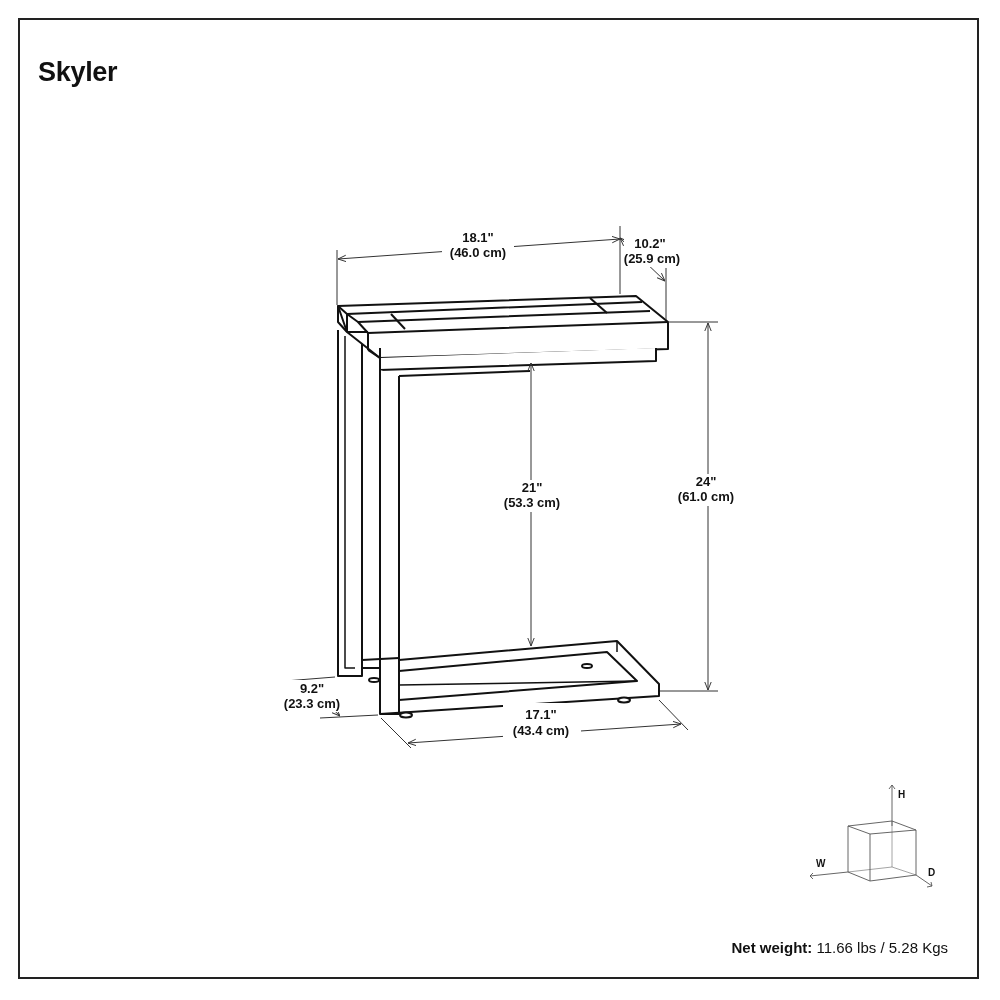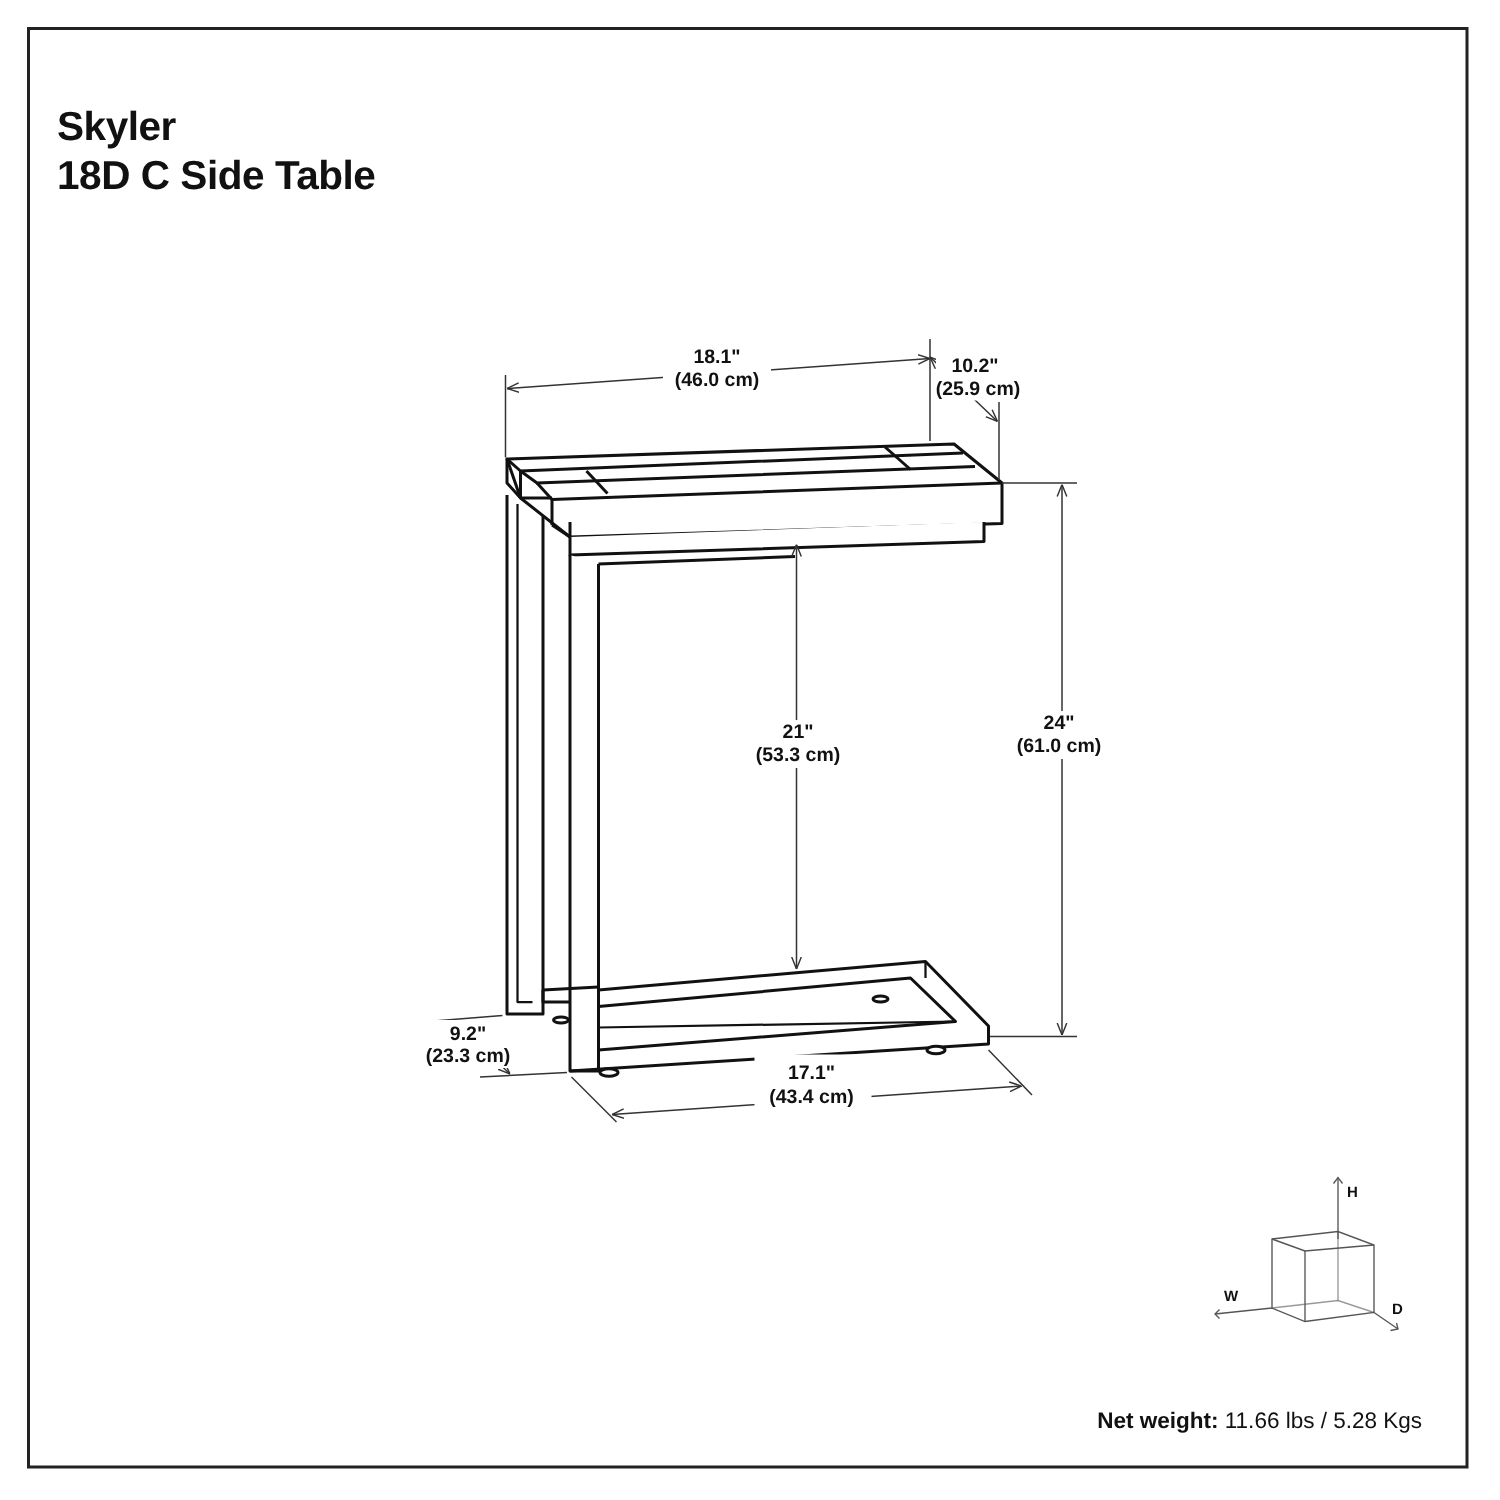--- a/index.html
+++ b/index.html
@@ -1,33 +1,32 @@
 <!DOCTYPE html>
 <html><head>
 <meta charset="utf-8">
 <style>
   html, body { margin:0; padding:0; background:#ffffff; }
   body { width:1000px; height:1000px; position:relative; overflow:hidden; font-family:"Liberation Sans", sans-serif; color:#111; }
   .frame { position:absolute; left:18px; top:18px; width:961px; height:961px; border:2px solid #222; box-sizing:border-box; }
-  .title { position:absolute; left:38px; top:68px; font-weight:700; font-size:27px; line-height:33px; color:#111; letter-spacing:-0.3px; }
+  .title { position:absolute; left:38px; top:56px; font-weight:700; font-size:27px; line-height:33px; color:#111; letter-spacing:-0.3px; }
   .title div { white-space:nowrap; }
   svg.drawing { position:absolute; left:0; top:0; width:1000px; height:1000px; }
   .dim { font-family:"Liberation Sans", sans-serif; font-weight:700; font-size:13px; fill:#111; }
   .axis-lbl { font-family:"Liberation Sans", sans-serif; font-weight:700; font-size:10px; fill:#111; }
   .weight { position:absolute; right:52px; top:939px; font-size:15px; color:#111; white-space:nowrap;padding-left:10px; }
   .weight b { font-weight:700; }
 </style>
 </head>
 <body>
 
 <div class="frame"></div>
 
 <div class="title">
   <div>Skyler</div>
-  <div>18D C Side Table</div>
 </div>
 
 <svg class="drawing" viewBox="0 0 1000 1000">
   <defs>
     <marker id="arr" viewBox="0 0 10 10" refX="10" refY="5" markerWidth="8" markerHeight="8" orient="auto-start-reverse">
       <path d="M0,1 L10,5 L0,9" fill="none" stroke="#333" stroke-width="1.2"></path>
     </marker>
   </defs>
 
   <g fill="#fff" stroke="#111" stroke-width="2" stroke-linejoin="round">

